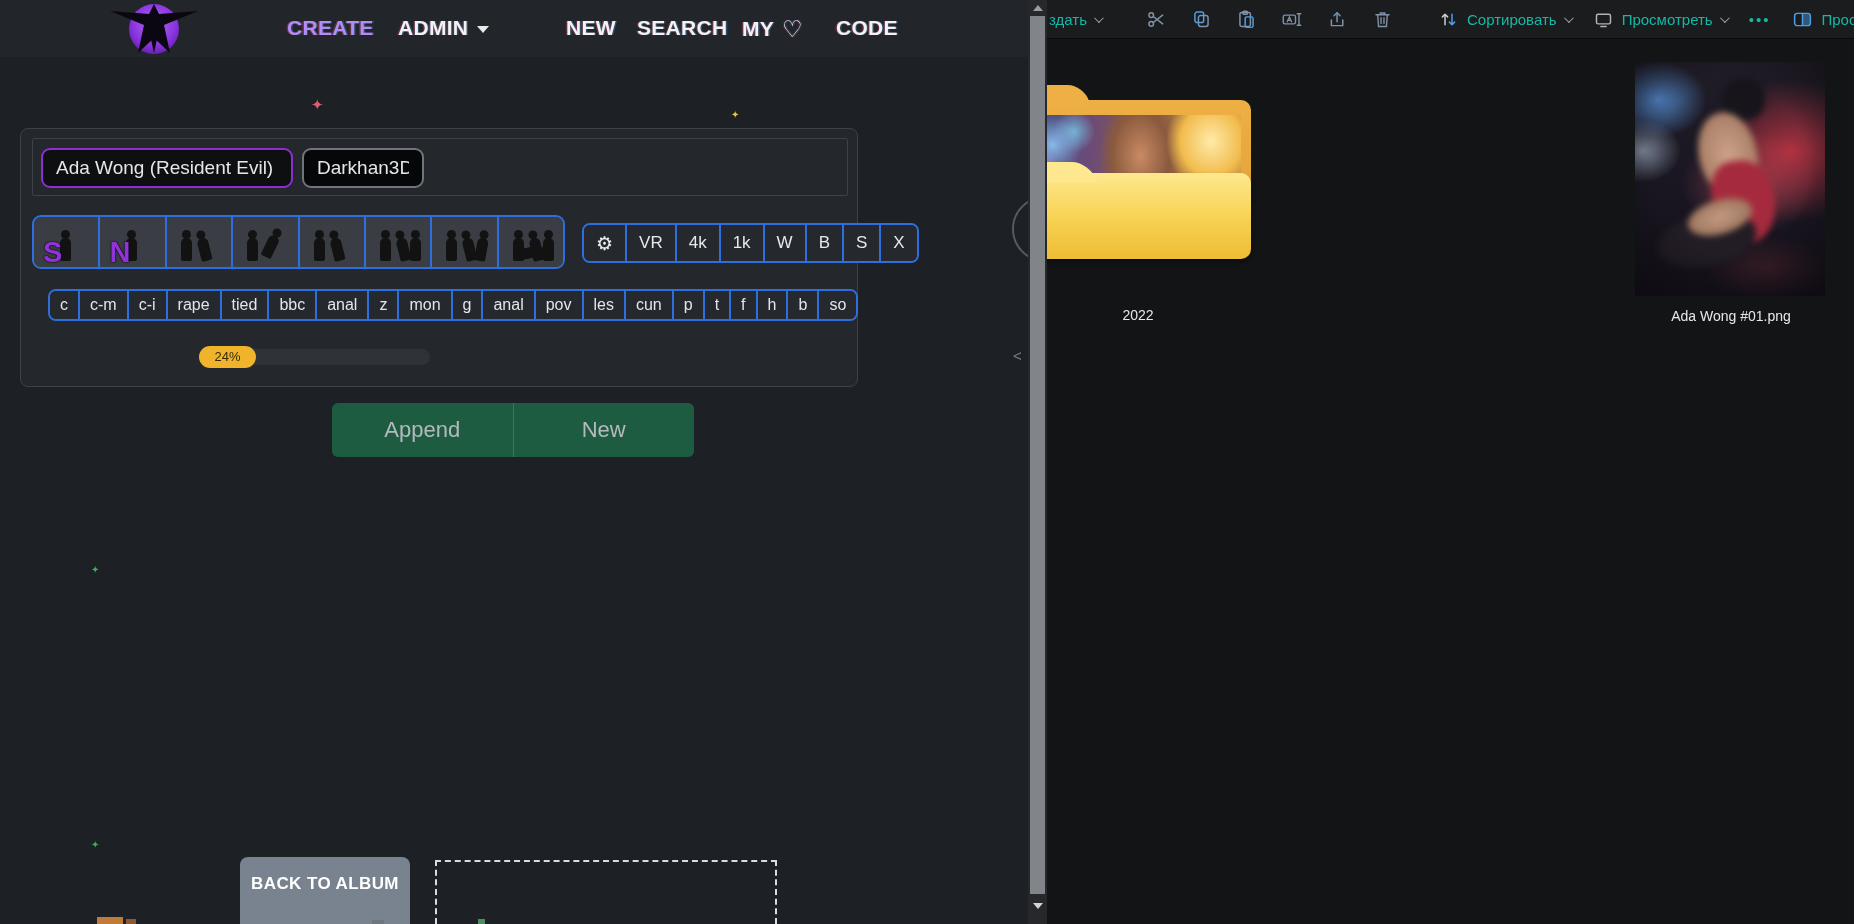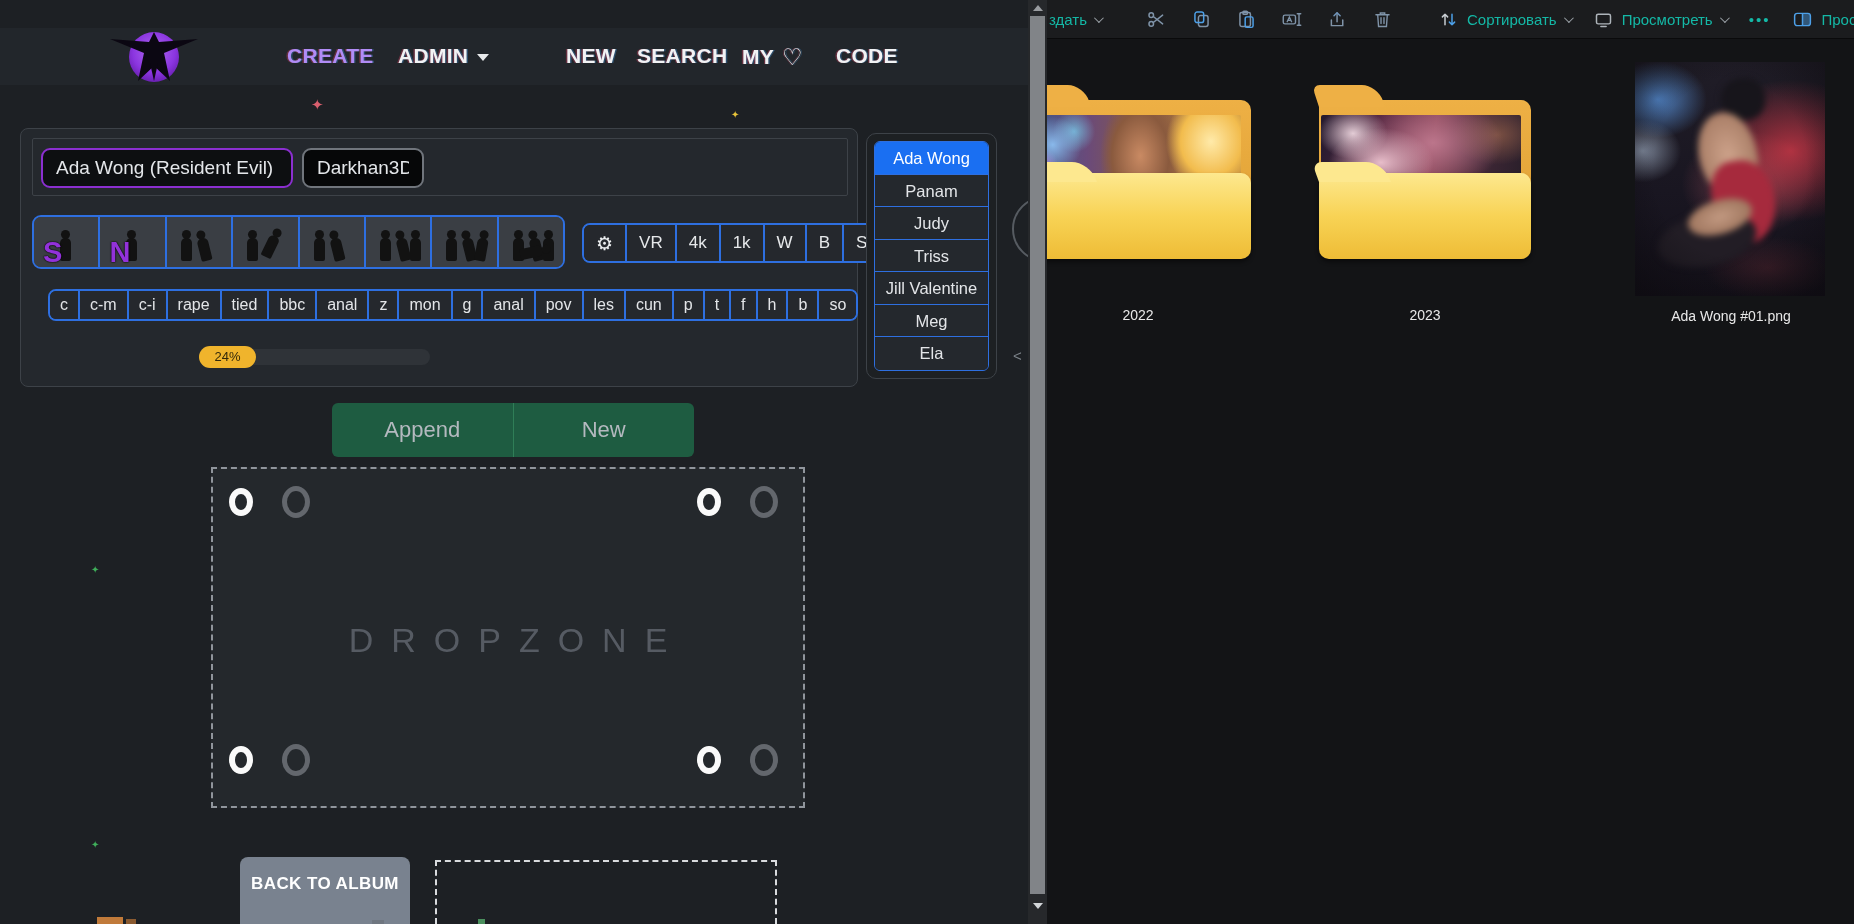--- a/index.html
+++ b/index.html
@@ -3,21 +3,21 @@
 <meta charset="utf-8">
 <style>
   * { margin:0; padding:0; box-sizing:border-box; }
   html,body { width:1854px; height:924px; background:#131416; overflow:hidden;
               font-family:"Liberation Sans", sans-serif; }
   .stage { position:absolute; left:0; top:0; width:1854px; height:924px; overflow:hidden; }
 
   
   .browser { position:absolute; left:0; top:0; width:1028px; height:924px;
              background:#1d2024; overflow:hidden; }
-  .navbar { position:absolute; left:0; top:0; width:100%; height:57px; background:#22262b;margin-top:28px; }
+  .navbar { position:absolute; left:0; top:0; width:100%; height:57px; background:#22262b; }
   .nav-link { position:absolute; top:16px; font-weight:700; font-size:21px; color:#f1f2f4;
               letter-spacing:.3px; cursor:pointer;
               text-shadow:-1.4px 0 rgba(255,70,110,.30), 1.4px 0 rgba(70,170,255,.30); }
   .nav-link.accent { color:#b18cf6; }
   .logo { position:absolute; left:108px; top:1px; width:92px; height:55px; }
   .caret-down { display:inline-block; width:0; height:0; border-left:6px solid transparent;
                 border-right:6px solid transparent; border-top:7px solid #e8eaec;
                 margin-left:9px; vertical-align:2px; }
   .heart { font-weight:400; font-size:23px; margin-left:8px; vertical-align:-1px; }
 
@@ -328,49 +328,26 @@
           <div class="tag-cell">b</div>
           <div class="tag-cell">so</div>
         </div>
 
       <div class="progress-track">
         <div class="progress-fill">24%</div>
       </div>
 
     </div>
 
-    <div class="char-panel">
-      <div class="char-inner">
-
-      <div class="char-item selected">Ada Wong</div>
-          <div class="char-item">Panam</div>
-          <div class="char-item">Judy</div>
-          <div class="char-item">Triss</div>
-          <div class="char-item">Jill Valentine</div>
-          <div class="char-item">Meg</div>
-          <div class="char-item">Ela</div>
-        </div>
-    </div>
 
     <div class="action-bar">
       <div class="action-half">Append</div>
       <div class="action-half">New</div>
     </div>
 
-    <div class="dropzone">
-      <div class="dz-label">DROPZONE</div>
-      <span class="ring white" style="left:16px;top:19px"></span>
-      <span class="ring grey" style="left:69px;top:17px"></span>
-      <span class="ring white" style="left:484px;top:19px"></span>
-      <span class="ring grey" style="left:537px;top:17px"></span>
-      <span class="ring white" style="left:16px;top:277px"></span>
-      <span class="ring grey" style="left:69px;top:275px"></span>
-      <span class="ring white" style="left:484px;top:277px"></span>
-      <span class="ring grey" style="left:537px;top:275px"></span>
-    </div>
 
     <div class="back-btn">BACK TO ALBUM</div>
     <div class="dash-box"></div>
 
     <span class="frag" style="left:97px;top:917px;width:26px;height:7px;background:#c07a3a"></span>
     <span class="frag" style="left:126px;top:919px;width:10px;height:5px;background:#8a5a30"></span>
     <span class="frag" style="left:372px;top:920px;width:12px;height:4px;background:#6f7680"></span>
     <span class="frag" style="left:478px;top:919px;width:7px;height:5px;background:#4a8f5d"></span>
 
     <span class="edge-arc"></span>
@@ -465,28 +442,20 @@
 
     <div class="fitem" style="left:-22px;top:84px;width:226px;height:245px">
       <div class="folder-gfx" style="width:226px">
         <div class="f-back"></div>
         <div class="f-thumb thumb-2022"></div>
         <div class="f-front"></div>
       </div>
       <div class="fitem-label" style="top:223px">2022</div>
     </div>
 
-    <div class="fitem" style="left:272px;top:84px;width:212px;height:245px">
-      <div class="folder-gfx" style="width:212px">
-        <div class="f-back"></div>
-        <div class="f-thumb thumb-2023"></div>
-        <div class="f-front"></div>
-      </div>
-      <div class="fitem-label" style="top:223px">2023</div>
-    </div>
 
     <div class="fitem" style="left:588px;top:62px;width:192px;height:268px">
       <div class="ada-img">
         <div class="ada-layer ada-glow"></div>
         <div class="ada-fig">
           <div class="ada-hair"></div>
           <div class="ada-skin"></div>
           <div class="ada-dress"></div>
           <div class="ada-legs"></div>
           <div class="ada-thigh"></div>

